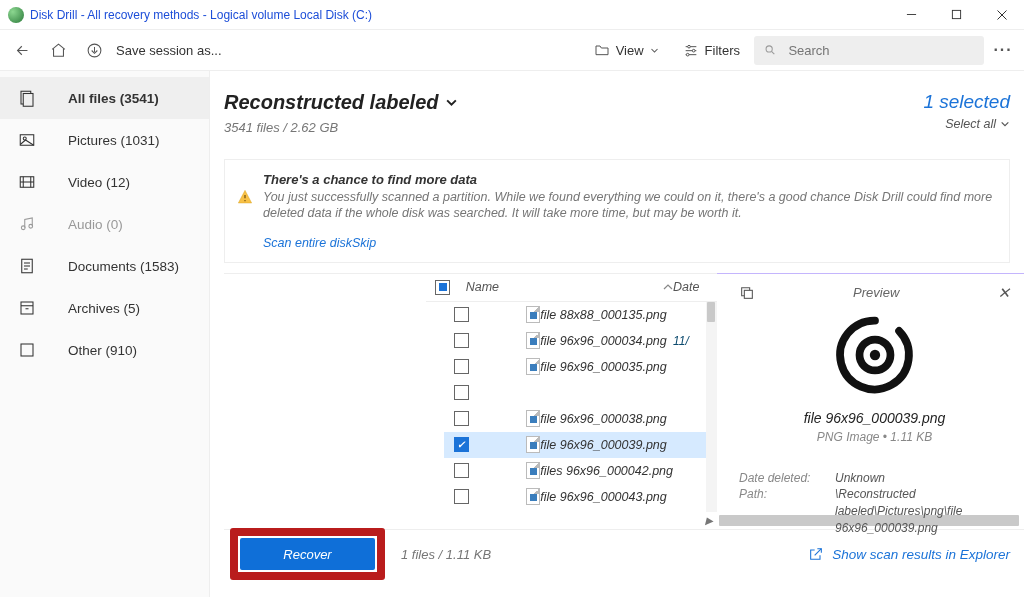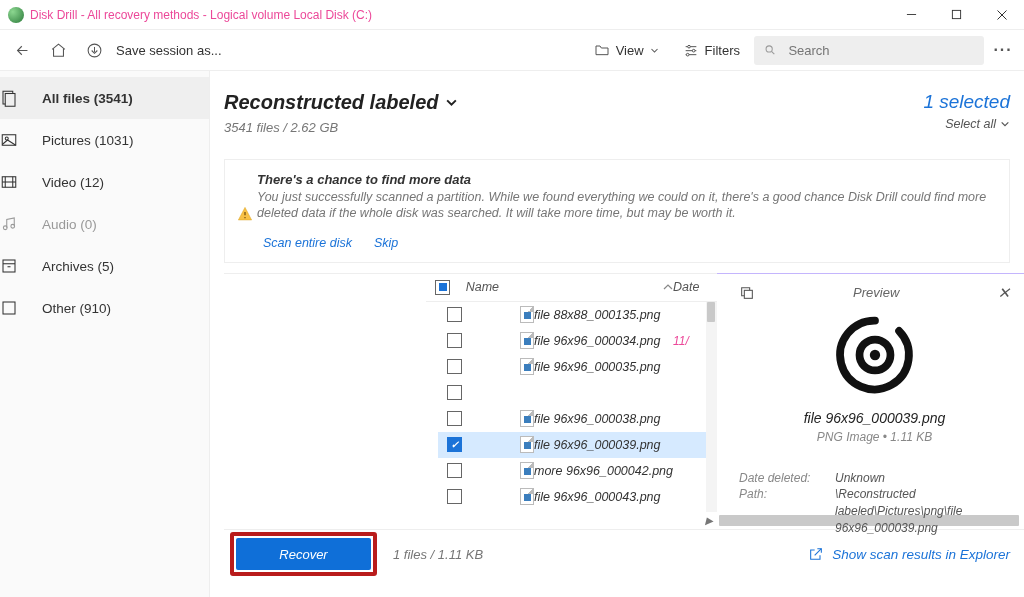--- a/index.html
+++ b/index.html
@@ -1,21 +1,21 @@
 <!DOCTYPE html>
 <html><head>
 <meta charset="utf-8">
 <style>
   * { box-sizing: border-box; margin: 0; padding: 0; }
   html, body { width: 1024px; height: 597px; overflow: hidden; font-family: "Segoe UI", Tahoma, sans-serif; font-size: 13px; color: #333; background: #fff; }
 
   
   .titlebar { height: 30px; display: flex; align-items: center; padding-left: 8px; border-bottom: 1px solid #eee; }
   .titlebar .app-icon { width: 16px; height: 16px; border-radius: 50%; background: radial-gradient(circle at 30% 30%, #8cd790, #2b7a3a); margin-right: 6px; flex-shrink: 0; }
-  .titlebar .title { font-size: 12px; color: #ec4899; }
+  .titlebar .title { font-size: 12px; color: #1d4ed8; }
   .titlebar .win-controls { margin-left: auto; display: flex; }
   .titlebar .win-controls div { width: 45px; height: 30px; display: flex; align-items: center; justify-content: center; font-size: 14px; }
   .titlebar .win-controls svg { stroke: #333; fill: none; stroke-width: 1; }
 
   
   .toolbar { height: 41px; display: flex; align-items: center; border-bottom: 1px solid #eee; padding: 0 6px; gap: 4px; }
   .tbtn { width: 32px; height: 30px; display: flex; align-items: center; justify-content: center; border-radius: 3px; color: #333; }
   .tbtn svg { stroke: #555; fill: none; stroke-width: 1.5; }
   .save-session { font-size: 13px; color: #333; margin-left: 2px; }
   .toolbar .spacer { flex: 1; }
@@ -23,61 +23,61 @@
   .tdrop svg.icon { width: 16px; height: 16px; stroke: #555; fill: none; stroke-width: 1.5; }
   .chev-down { width: 9px; height: 9px; }
   .searchbox { width: 230px; height: 29px; background: #eeeeee; border-radius: 3px; display: flex; align-items: center; padding: 0 10px; gap: 12px; color: #888; }
   .searchbox svg { width: 14px; height: 14px; stroke: #999; fill: none; stroke-width: 2; }
   .searchbox input { border: none; background: transparent; outline: none; font-size: 13px; width: 100%; color: #888; }
   .dots { width: 30px; text-align: center; font-weight: bold; letter-spacing: 1px; font-size: 16px; color: #555; }
 
   
   .main { display: flex; height: calc(597px - 30px - 41px); }
   .sidebar { width: 210px; background: #fafafa; border-right: 1px solid #eee; padding-top: 6px; }
-  .side-item { height: 42px; display: flex; align-items: center; gap: 24px; font-size: 13.5px; color: #333; }
+  .side-item { height: 42px; display: flex; align-items: center; padding-left: 18px; gap: 32px; font-size: 13.5px; color: #333; }
   .side-item.active { background: #efefef; font-weight: 600; }
   .side-item.dim { color: #999; }
   .side-item svg { width: 18px; height: 18px; stroke: currentColor; fill: none; stroke-width: 1.4; }
 
   .content { flex: 1; position: relative; display: flex; flex-direction: column; padding-left: 14px; font-style: italic; }
 
   
   .head-row { padding: 20px 14px 6px 0; display: flex; align-items: flex-start; }
   .head-left { }
   .head-title { font-size: 20px; font-weight: 600; color: #222; display: flex; align-items: center; gap: 6px; }
   .head-sub { font-size: 13px; color: #767676; margin-top: 6px; }
   .head-right { margin-left: auto; text-align: right; }
   .selected-count { font-size: 19px; color: #1b73d8; }
   .selectall { font-size: 12.5px; color: #555; margin-top: 4px; display: flex; align-items: center; justify-content: flex-end; gap: 4px; }
 
   
   .infobox { margin: 18px 14px 0 0; border: 1px solid #eee; padding: 12px 14px 12px 12px; }
-  .infobox .row1 { display: flex; align-items: flex-end; gap: 4px; }
+  .infobox .row1 { display: flex; align-items: center; gap: 10px; }
   .warn-icon { width: 16px; height: 16px; flex-shrink: 0; }
   .info-title { font-weight: 600; font-size: 13px; }
   .info-text { color: #767676; font-size: 12.5px; margin-top: 2px; line-height: 1.3; }
-  .info-actions { margin-top: 14px; margin-left: 26px; display: flex; gap: 22px; }
+  .info-actions { margin-top: 14px; margin-left: 26px; display: flex; }
   .linkblue { color: #1b73d8; font-size: 12.5px; }
 
   
   .split { display: flex; margin-top: 10px; height: 256px; }
   .filelist-wrap { width: 493px; display: flex; flex-direction: column; border-top: 1px solid #eee; position: relative; align-items: flex-end; }
   .flhead { height: 28px; display: flex; align-items: center; border-bottom: 1px solid #eee; font-size: 12.5px; color: #555; }
   .col-chk { width: 34px; display: flex; align-items: center; justify-content: center; }
   .col-name { flex: 1; padding-left: 6px; display: flex; align-items: center; gap: 4px; }
   .col-date { width: 44px; text-align: left; }
   .chkbox { width: 15px; height: 15px; border: 1.5px solid #666; display: flex; align-items: center; justify-content: center; background: #fff; }
   .chkbox.ind::after { content: ""; width: 8px; height: 8px; background: #1b73d8; }
   .chkbox.checked { background: #1b73d8; border-color: #1b73d8; }
   .chkbox.checked::after { content: "✓"; color: #fff; font-size: 10px; font-weight: bold; }
   .flbody { flex: 1; overflow: hidden; }
   .frow { height: 26px; display: flex; align-items: center; font-size: 12.5px; }
   .frow.sel { background: #d6eaff; }
   .frow .fname { display: flex; align-items: center; padding-left: 48px; flex: 1; }
-  .frow .date { width: 44px; font-size: 12px; color: #ec4899; }
+  .frow .date { width: 44px; font-size: 12px; color: #0c4a6e; }
   .file-icon { width: 14px; height: 17px; border: 1px solid #bbb; position: relative; background: #fff; flex-shrink: 0; }
   .file-icon::before { content: ""; position: absolute; top: 0; right: 0; width: 5px; height: 5px; background: linear-gradient(135deg, #fff 50%, #bbb 50%); }
   .file-icon::after { content: ""; position: absolute; top: 5px; left: 3px; width: 7px; height: 7px; background: #3b7ebd; }
   .hscroll { height: 17px; border-top: 1px solid #e5e5e5; background: #f4f4f4; position: relative; }
   .hscroll .thumb { position: absolute; top: 2px; left: 2px; width: 300px; height: 11px; background: #c9c9c9; border-radius: 1px; }
   .hscroll .arrow-r { position: absolute; right: 4px; top: 2px; font-size: 10px; color: #777; }
   .vsbar { position: absolute; right: 0; top: 28px; bottom: 17px; width: 11px; background: #f4f4f4; }
   .vsbar .vthumb { position: absolute; top: 0; left: 1px; width: 8px; height: 20px; background: #c9c9c9; border-radius: 1px; }
 
   
@@ -90,21 +90,21 @@
   .preview .pimg svg { width: 86px; height: 86px; }
   .preview .pname { text-align: center; font-size: 14px; margin-top: 12px; color: #222; }
   .preview .psub { text-align: center; font-size: 12px; color: #888; margin-top: 4px; }
   .preview .pmeta { margin-top: 26px; font-size: 12px; color: #555; }
   .preview .pmeta .mrow { display: flex; gap: 16px; line-height: 1.4; }
   .preview .pmeta .mlabel { color: #888; width: 80px; flex-shrink: 0; }
   .preview .pmeta .mval { color: #555; }
 
   
   .bottombar { height: 50px; border-top: 1px solid #eee; display: flex; align-items: center; padding-left: 6px; padding-right: 14px; }
-  .recover-wrap { border: 4px solid #b91c1c; border-radius: 3px; padding: 2px; }
+  .recover-wrap { border: 8px solid #b91c1c; border-radius: 3px; padding: 2px; }
   .recover-btn { width: 135px; height: 32px; background: #0f6fd8; color: #fff; display: flex; align-items: center; justify-content: center; font-size: 13px; border-radius: 2px; }
   .sel-summary { margin-left: 16px; color: #767676; font-size: 13px; }
   .bottombar .spacer { flex: 1; }
   .explorer-link { display: flex; align-items: center; gap: 8px; color: #1b73d8; font-size: 13.5px; }
   .explorer-link svg { width: 16px; height: 16px; stroke: #1b73d8; fill: none; stroke-width: 1.6; }
 </style>
 </head>
 <body>
 
 <div class="titlebar">
@@ -209,20 +209,29 @@
         </svg>
       <span>Video (12)</span>
     </div>
     <div class="side-item dim">
       <svg viewBox="0 0 24 24">
           <path d="M9 17V6l10-2v11"></path>
           <circle cx="7" cy="17" r="2.5"></circle>
           <circle cx="17" cy="15" r="2.5"></circle>
         </svg>
       <span>Audio (0)</span>
+    </div>
+    <div class="side-item">
+      <svg viewBox="0 0 24 24">
+          <rect x="5" y="3" width="14" height="18"></rect>
+          <line x1="8" y1="8" x2="16" y2="8"></line>
+          <line x1="8" y1="12" x2="16" y2="12"></line>
+          <line x1="8" y1="16" x2="13" y2="16"></line>
+        </svg>
+      <span>Documents (1583)</span>
     </div>
     <div class="side-item">
       <svg viewBox="0 0 24 24">
           <rect x="4" y="4" width="16" height="16"></rect>
           <line x1="4" y1="9" x2="20" y2="9"></line>
           <line x1="10" y1="13" x2="14" y2="13"></line>
         </svg>
       <span>Archives (5)</span>
     </div>
     <div class="side-item">
@@ -344,21 +353,21 @@
                 <span>file 96x96_000039.png</span>
               </div>
               <div class="date"></div>
             </div>
             <div class="frow">
               <div class="col-chk">
                 <div class="chkbox"></div>
               </div>
               <div class="fname">
                 <div class="file-icon"></div>
-                <span>more 96x96_000042.png</span>
+                <span>files 96x96_000042.png</span>
               </div>
               <div class="date"></div>
             </div>
             <div class="frow">
               <div class="col-chk">
                 <div class="chkbox"></div>
               </div>
               <div class="fname">
                 <div class="file-icon"></div>
                 <span>file 96x96_000043.png</span>

